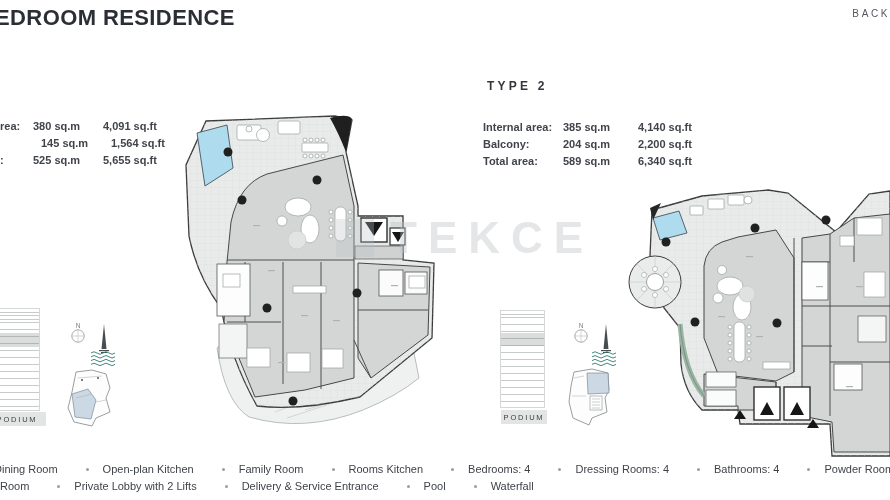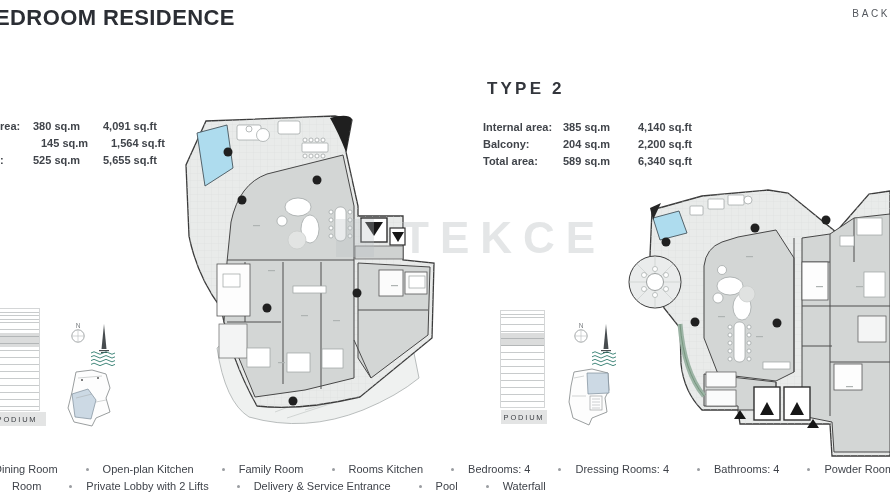--- a/index.html
+++ b/index.html
@@ -6,42 +6,42 @@
   #page{position:relative;width:890px;height:500px;overflow:hidden;background:#fff;
         font-family:"Liberation Sans",sans-serif;color:#3c4046;}
   .abs{position:absolute;}
   
   #title{left:-5px;top:5px;font-size:22px;font-weight:700;color:#2b2e34;letter-spacing:.4px;white-space:nowrap;}
   #back{right:0px;top:8px;font-size:10px;letter-spacing:2.6px;color:#53575d;font-weight:500;cursor:pointer;}
   
   .area-block{font-size:11px;color:#40444a;}
   .area-row{position:absolute;height:17px;white-space:nowrap;}
   .area-row span{position:absolute;top:0;font-weight:bold;}
-  #type2-heading{left:487px;top:79px;font-size:17px;font-weight:700;letter-spacing:3.2px;color:#33363c;}
+  #type2-heading{left:487px;top:79px;font-size:12px;font-weight:700;letter-spacing:3.2px;color:#33363c;}
   
   svg.plan{position:absolute;z-index:2;}
   
   #watermark{left:336px;top:219px;z-index:3;display:flex;align-items:center;pointer-events:none;}
   #watermark .wm-square{width:38px;height:38px;background:rgba(188,192,195,.32);}
-  #watermark .wm-text{margin-left:28px;font-size:44px;font-weight:700;letter-spacing:11px;
+  #watermark .wm-text{margin-left:16px;font-size:44px;font-weight:700;letter-spacing:11px;
       color:rgba(188,192,195,.40);line-height:38px;}
   
   .tower{position:absolute;background:repeating-linear-gradient(to bottom,#ffffff 0 2.8px,#c8cbcc 2.8px 3.5px);
          border:1px solid #d4d6d7;box-sizing:border-box;}
   .tower .band{position:absolute;left:0;right:0;background:rgba(125,129,131,.28);}
   .podium{position:absolute;background:#e3e4e4;color:#3e4146;font-size:7.5px;font-weight:500;
           letter-spacing:1.8px;height:14px;display:flex;align-items:center;justify-content:center;}
   
   .compass{position:absolute;width:16px;text-align:center;color:#7a7e81;font-size:6.5px;line-height:7px;}
   
   .legend-row{position:absolute;display:flex;align-items:center;white-space:nowrap;
               font-size:11px;color:#3f434a;}
   .legend-row .dot{width:3px;height:3px;border-radius:50%;background:#9a9da1;margin:0 14px 0 28px;flex:0 0 auto;}
   #legend-row1{left:-6px;top:463px;}
-  #legend-row2{left:12px;top:480px;}
+  #legend-row2{left:0px;top:480px;}
 </style>
 </head>
 <body>
 
 <div id="page">
 
   <div class="abs" id="title">EDROOM RESIDENCE</div>
   <div class="abs" id="back">BACK</div>
 
   <div class="area-block">

